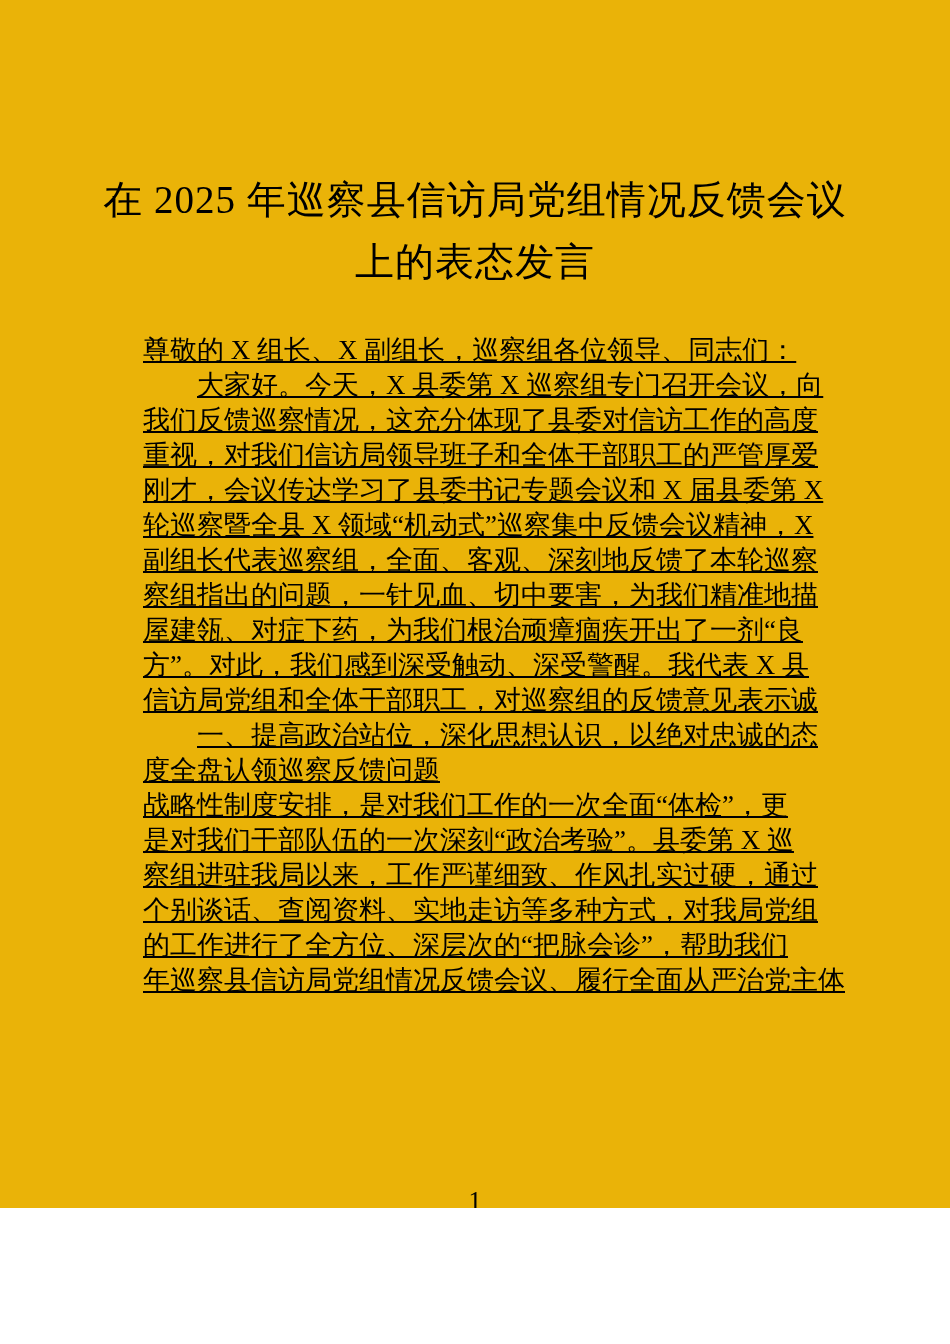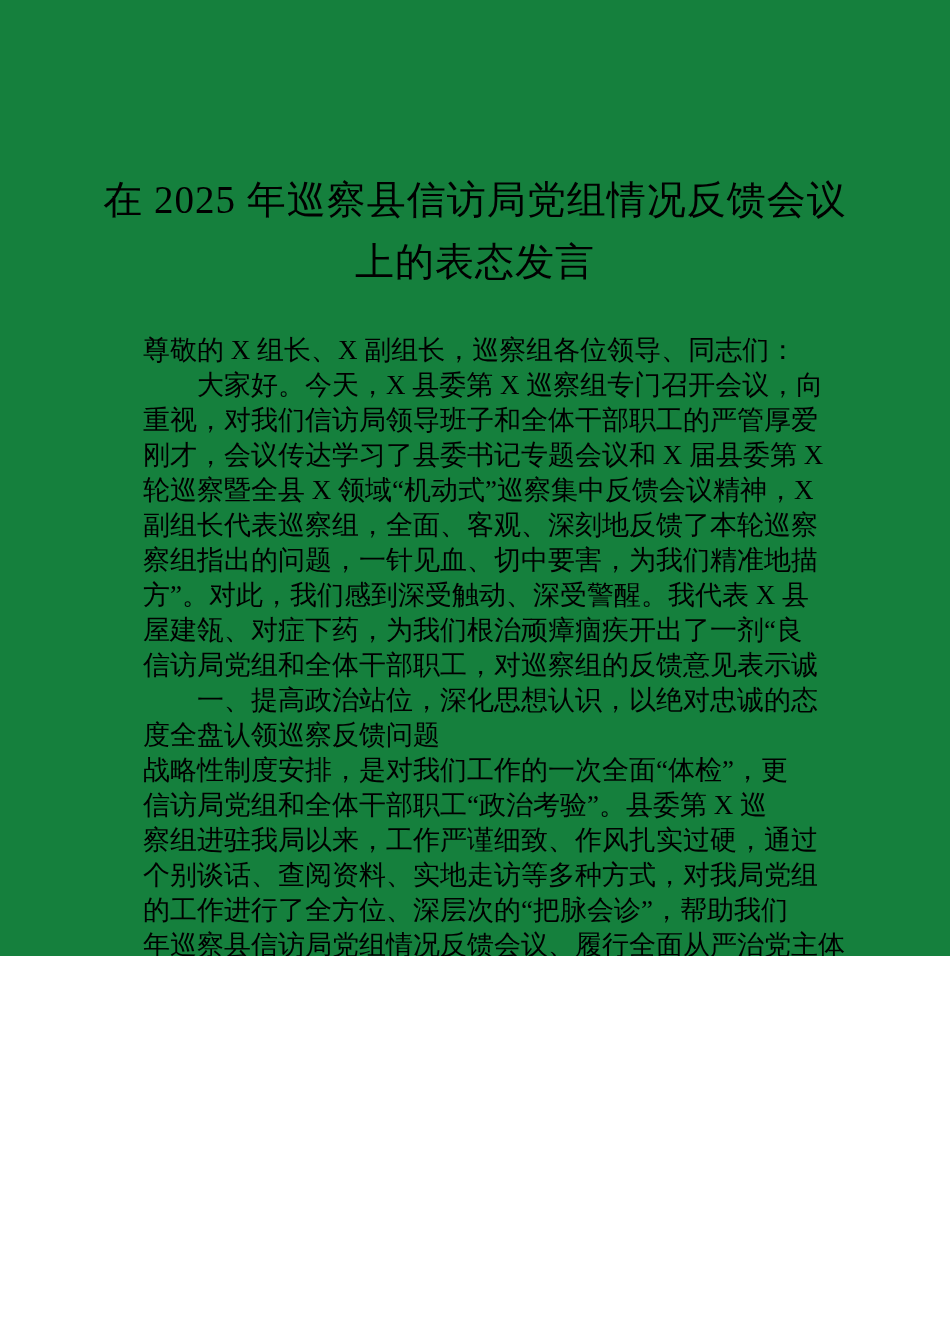--- a/index.html
+++ b/index.html
@@ -3,22 +3,22 @@
 <meta charset="utf-8">
 <style>
   html, body {
     margin: 0;
     padding: 0;
     background: #ffffff;
   }
   .page {
     position: relative;
     width: 950px;
-    height: 956px;
-    background: #15803d;
+    height: 1208px;
+    background: #eab308;
     color: #000000;
     font-family: "Liberation Serif", "DejaVu Serif", serif;
     overflow: hidden;
   }
   .doc-title {
     position: absolute;
     top: 169px;
     left: 0;
     width: 100%;
     text-align: center;
@@ -28,20 +28,21 @@
     letter-spacing: 1px;
     white-space: nowrap;
   }
   .doc-body {
     position: absolute;
     top: 333px;
     left: 143px;
     width: 680px;
     font-size: 27px;
     line-height: 35px;
+    text-decoration: underline;
   }
   .line {
     height: 35px;
     white-space: nowrap;
   }
   .indent {
     text-indent: 54px;
   }
   .page-footer {
     position: absolute;
@@ -59,32 +60,33 @@
 <div class="page">
 
   <div class="doc-title">
     <div class="title-line">在 2025 年巡察县信访局党组情况反馈会议</div>
     <div class="title-line">上的表态发言</div>
   </div>
 
   <div class="doc-body">
     <div class="line">尊敬的 X 组长、X 副组长，巡察组各位领导、同志们：</div>
     <div class="line indent">大家好。今天，X 县委第 X 巡察组专门召开会议，向</div>
+    <div class="line">我们反馈巡察情况，这充分体现了县委对信访工作的高度</div>
     <div class="line">重视，对我们信访局领导班子和全体干部职工的严管厚爱</div>
     <div class="line">刚才，会议传达学习了县委书记专题会议和 X 届县委第 X</div>
     <div class="line">轮巡察暨全县 X 领域“机动式”巡察集中反馈会议精神，X</div>
     <div class="line">副组长代表巡察组，全面、客观、深刻地反馈了本轮巡察</div>
     <div class="line">察组指出的问题，一针见血、切中要害，为我们精准地描</div>
+    <div class="line">屋建瓴、对症下药，为我们根治顽瘴痼疾开出了一剂“良</div>
     <div class="line">方”。对此，我们感到深受触动、深受警醒。我代表 X 县</div>
-    <div class="line">屋建瓴、对症下药，为我们根治顽瘴痼疾开出了一剂“良</div>
     <div class="line">信访局党组和全体干部职工，对巡察组的反馈意见表示诚</div>
     <div class="line indent">一、提高政治站位，深化思想认识，以绝对忠诚的态</div>
     <div class="line">度全盘认领巡察反馈问题</div>
     <div class="line">战略性制度安排，是对我们工作的一次全面“体检”，更</div>
-    <div class="line">信访局党组和全体干部职工“政治考验”。县委第 X 巡</div>
+    <div class="line">是对我们干部队伍的一次深刻“政治考验”。县委第 X 巡</div>
     <div class="line">察组进驻我局以来，工作严谨细致、作风扎实过硬，通过</div>
     <div class="line">个别谈话、查阅资料、实地走访等多种方式，对我局党组</div>
     <div class="line">的工作进行了全方位、深层次的“把脉会诊”，帮助我们</div>
     <div class="line">年巡察县信访局党组情况反馈会议、履行全面从严治党主体</div>
   </div>
 
   <div class="page-footer">1</div>
 
 </div>
 

